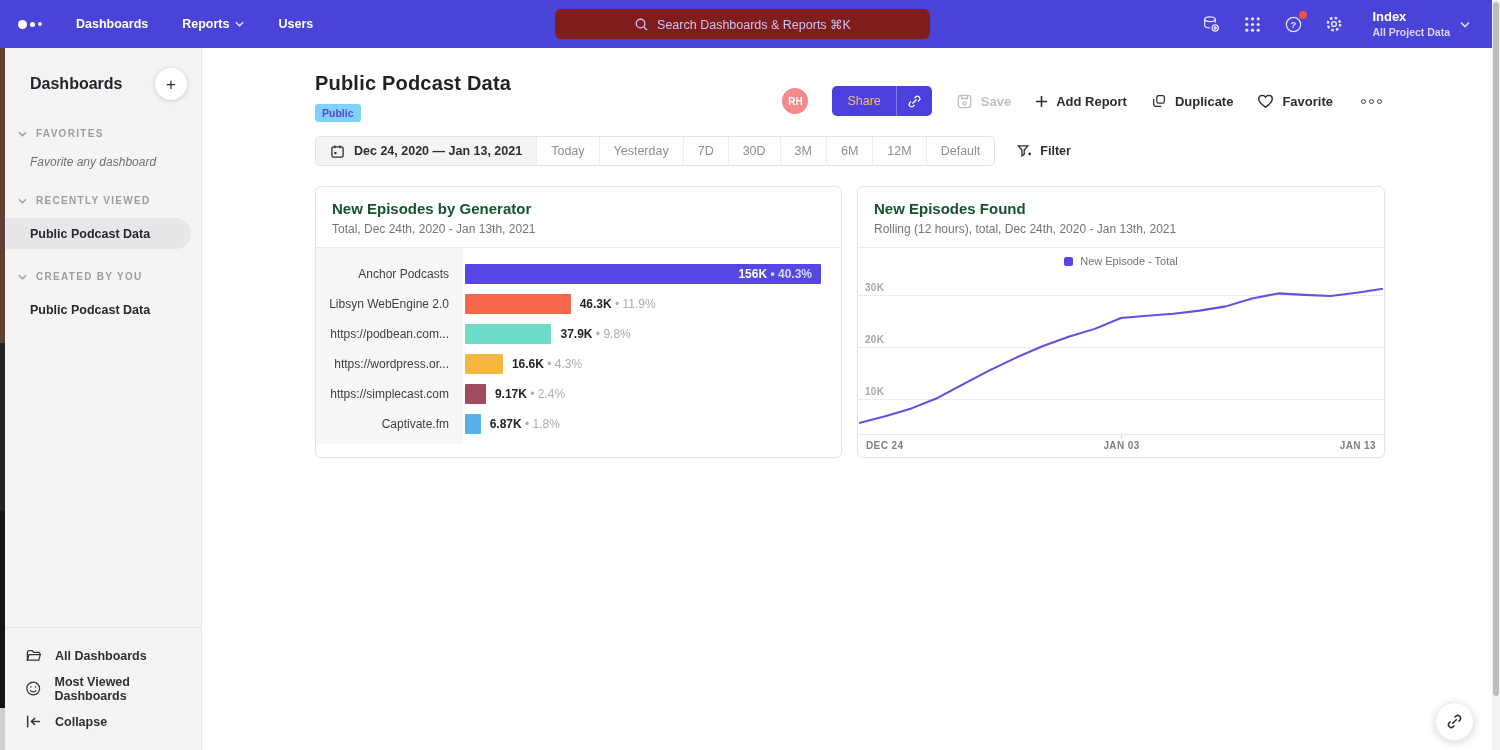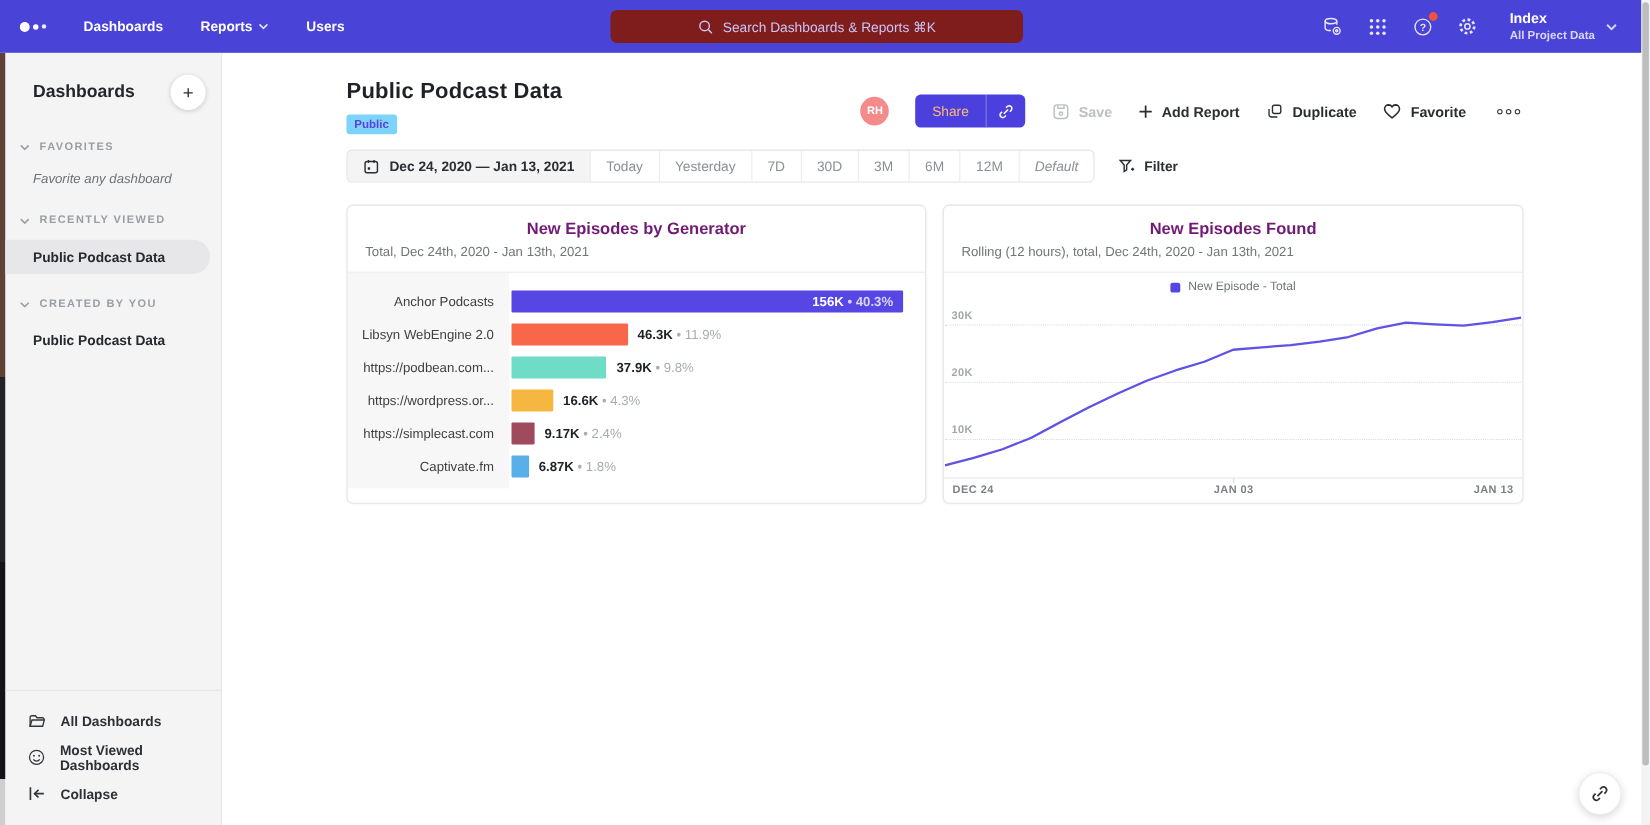--- a/index.html
+++ b/index.html
@@ -53,29 +53,29 @@
   .share-main { border:none; background:transparent; color:#fdba74; font-size:12.5px; font-weight:400; padding:0 15px; cursor:pointer; font-family:inherit; }
   .share-link { width:36px; border:none; border-left:1px solid rgba(255,255,255,.3); background:transparent; color:#fff; display:flex; align-items:center; justify-content:center; cursor:pointer; }
   .act-btn { display:flex; align-items:center; gap:8px; border:none; background:none; font-size:13px; font-weight:700; color:#2a2d31; cursor:pointer; font-family:inherit; }
   .act-btn.disabled { color:#bcbfc2; cursor:default; }
   .more-btn { display:flex; gap:3px; border:none; background:none; cursor:pointer; padding:4px; }
   .more-btn i { width:5px; height:5px; border:1.5px solid #3a3d41; border-radius:50%; }
 
   .toolbar { position:absolute; left:113px; top:88px; display:flex; align-items:center; gap:22px; }
   .seg-bar { display:flex; height:30px; border:1px solid #e2e2e4; border-radius:5px; overflow:hidden; background:#fff; }
   .seg { display:flex; align-items:center; padding:0 14px; font-size:12.5px; color:#8b9095; border-right:1px solid #ececee; cursor:pointer; white-space:nowrap; }
-  .seg:last-child { border-right:none;font-style:italic; }
+  .seg:last-child { border-right:none; }
   .seg.range { background:#f4f4f5; color:#2b2e33; font-weight:700; gap:9px; }
   .filter-btn { display:flex; align-items:center; gap:8px; border:none; background:none; font-size:12.5px; font-weight:700; color:#2b2e33; cursor:pointer; font-family:inherit; }
 
   
   .cards { position:absolute; left:113px; top:138px; display:flex; gap:15px; }
   .card { width:527px; height:272px; border:1px solid #e4e4e6; border-radius:6px; background:#fff; overflow:hidden; box-shadow:0 1px 2px rgba(0,0,0,.03); }
   .card-head { padding:13px 16px 11px; border-bottom:1px solid #ececee; }
-  .card-title { font-size:15px; font-weight:700; color:#701a75;text-align:center; }
+  .card-title { font-size:15px; font-weight:700; color:#14532d; }
   .card-sub { font-size:12px; color:#71767b; margin-top:5px; }
 
   
   .bar-body { position:relative; height:196px; padding-top:11px; }
   .bar-body::before { content:""; position:absolute; left:0; top:0; bottom:0; width:147px; background:#f7f7f8; }
   .bar-row { position:relative; height:30px; display:flex; align-items:center; }
   .bar-row-label { width:147px; flex:none; text-align:right; padding-right:14px; font-size:12px; color:#404040; position:relative; z-index:1; }
   .bar-track { position:relative; flex:1; height:20px; margin-left:2px; display:flex; align-items:center; }
   .bar-seg { height:20px; border-radius:1px; position:relative; }
   .bar-val { margin-left:9px; font-size:12px; white-space:nowrap; }

